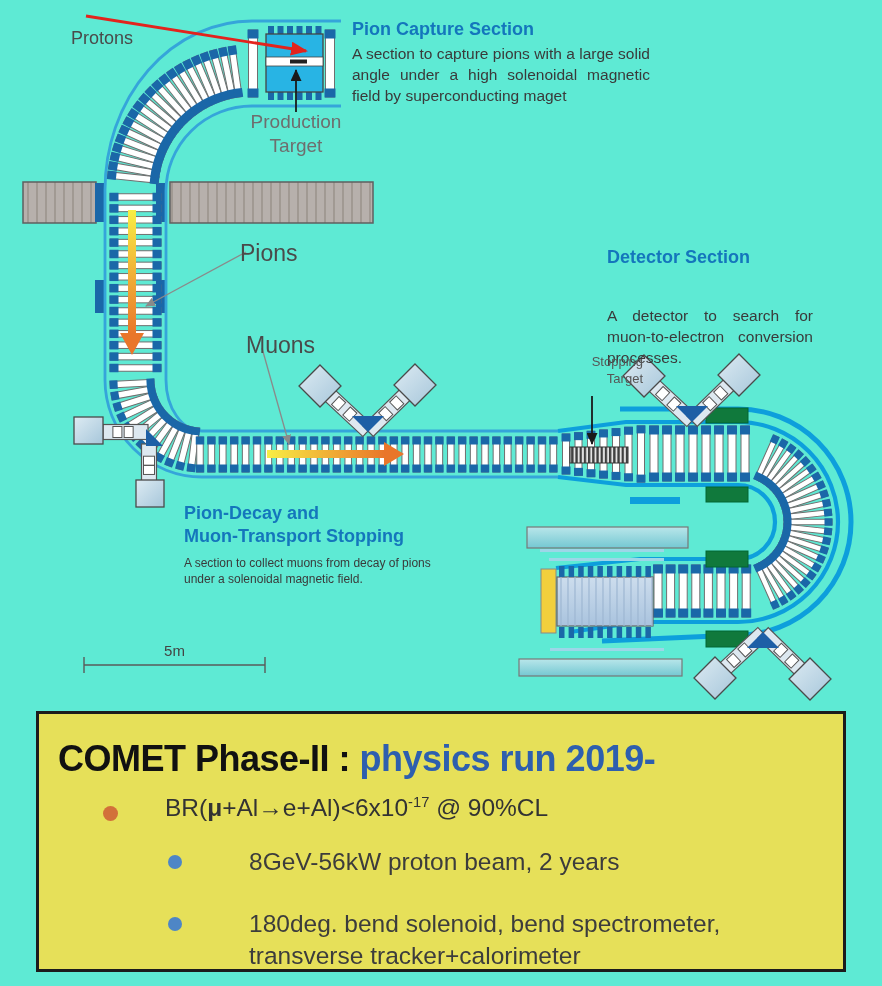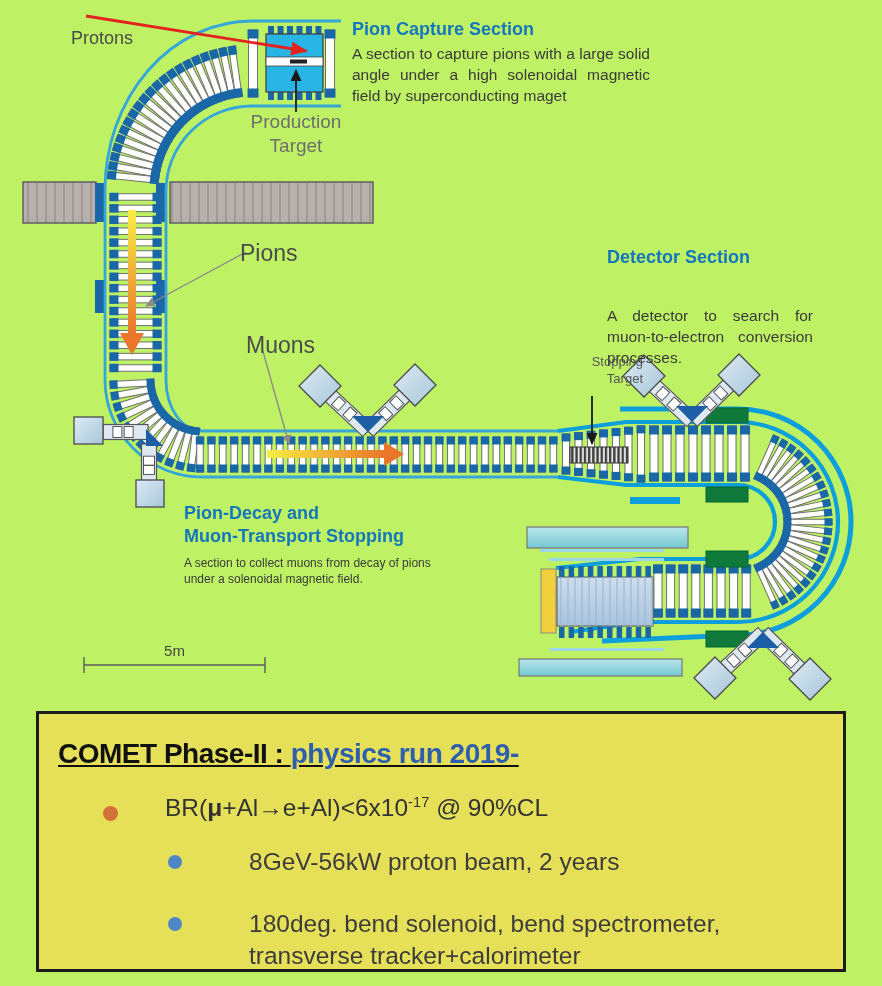--- a/index.html
+++ b/index.html
@@ -1,27 +1,27 @@
 <!DOCTYPE html>
 <html style="--heading-blue: #1476bc; --body-text: #3a3a3a; --label-gray: #4a4a4a; --muted-label-gray: #6e6e6e; --box-yellow: #e6e059; --box-border: #1c1c1c; --title-black: #111111; --title-blue: #2e5fae; --bullet-orange: #d2703a; --bullet-blue: #4e86c6; --tube-cyan: #35a5da; --tube-cyan-bold: #0d9fdc; --coil-blue: #1a67a8; --green-block: #10793c; --cyan-bar: #7fccd6; --detector-fill: #b7cde6; --target-cyan: #28b4e4; --yellow-bar: #f1cf3d; --support-blue: #1d5fa6; --wall-gray: #b7b0ac; --red-arrow: #e3231d; --beam-yellow: #f8ee44; --beam-orange: #e9762a;"><head>
 <meta charset="utf-8">
 <style>
   html,body{margin:0;padding:0;background:#fff;}
-  .stage{position:relative;width:882px;height:986px;background:#bef264;overflow:hidden;
+  .stage{position:relative;width:882px;height:986px;background:#5eead4;overflow:hidden;
          font-family:"Liberation Sans","DejaVu Sans",sans-serif;}
   .stage svg{position:absolute;left:0;top:0;}
   .lbl{position:absolute;color:var(--label-gray);font-size:23px;line-height:1.2;}
   .muted{color:var(--muted-label-gray);text-align:center;line-height:1.28;font-size:19px;}
   .sec-title{position:absolute;color:var(--heading-blue);font-weight:bold;font-size:18px;line-height:1.25;}
   .sec-desc{position:absolute;color:var(--body-text);font-size:15.5px;line-height:1.36;text-align:justify;}
   .scale-lbl{position:absolute;color:#444;font-size:15px;text-align:center;}
   
   .caption{position:absolute;left:36px;top:711px;width:804px;height:255px;
            background:var(--box-yellow);border:3px solid var(--box-border);}
-  .cap-title{position:absolute;left:19px;top:24px;font-size:28px;font-weight:bold;letter-spacing:-0.5px;color:var(--title-black);white-space:nowrap;text-decoration:underline;}
+  .cap-title{position:absolute;left:19px;top:24px;font-size:36px;font-weight:bold;letter-spacing:-0.5px;color:var(--title-black);white-space:nowrap;}
   .cap-title .blue{color:var(--title-blue);}
   .dot{position:absolute;border-radius:50%;}
   .dot.orange{left:64px;top:92px;width:15px;height:15px;background:var(--bullet-orange);}
   .dot.blue1{left:129px;top:141px;width:14px;height:14px;background:var(--bullet-blue);}
   .dot.blue2{left:129px;top:203px;width:14px;height:14px;background:var(--bullet-blue);}
   .b1text{position:absolute;left:126px;top:80px;font-size:24.5px;color:#333;white-space:nowrap;}
   .b1text b{font-weight:bold;}
   .b1text sup{font-size:0.6em;}
   .subtext{position:absolute;font-size:24.5px;color:#3c3c3c;line-height:32px;margin-left:20px;}
   .sub1{left:190px;top:132px;white-space:nowrap;}

